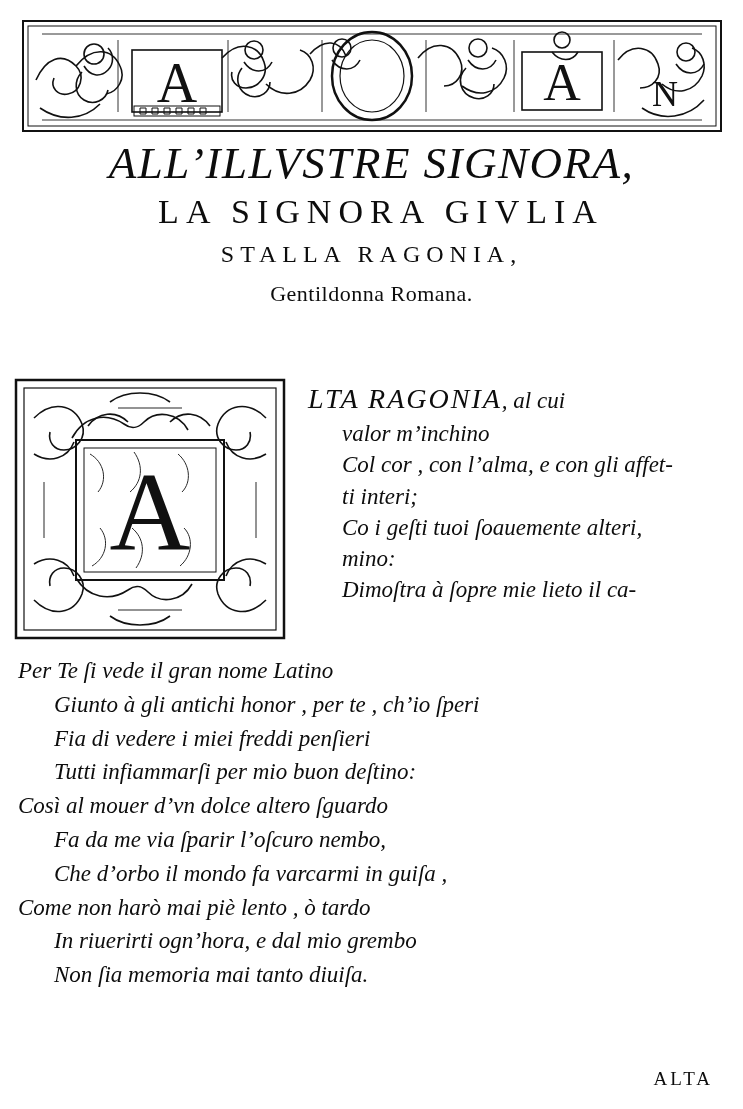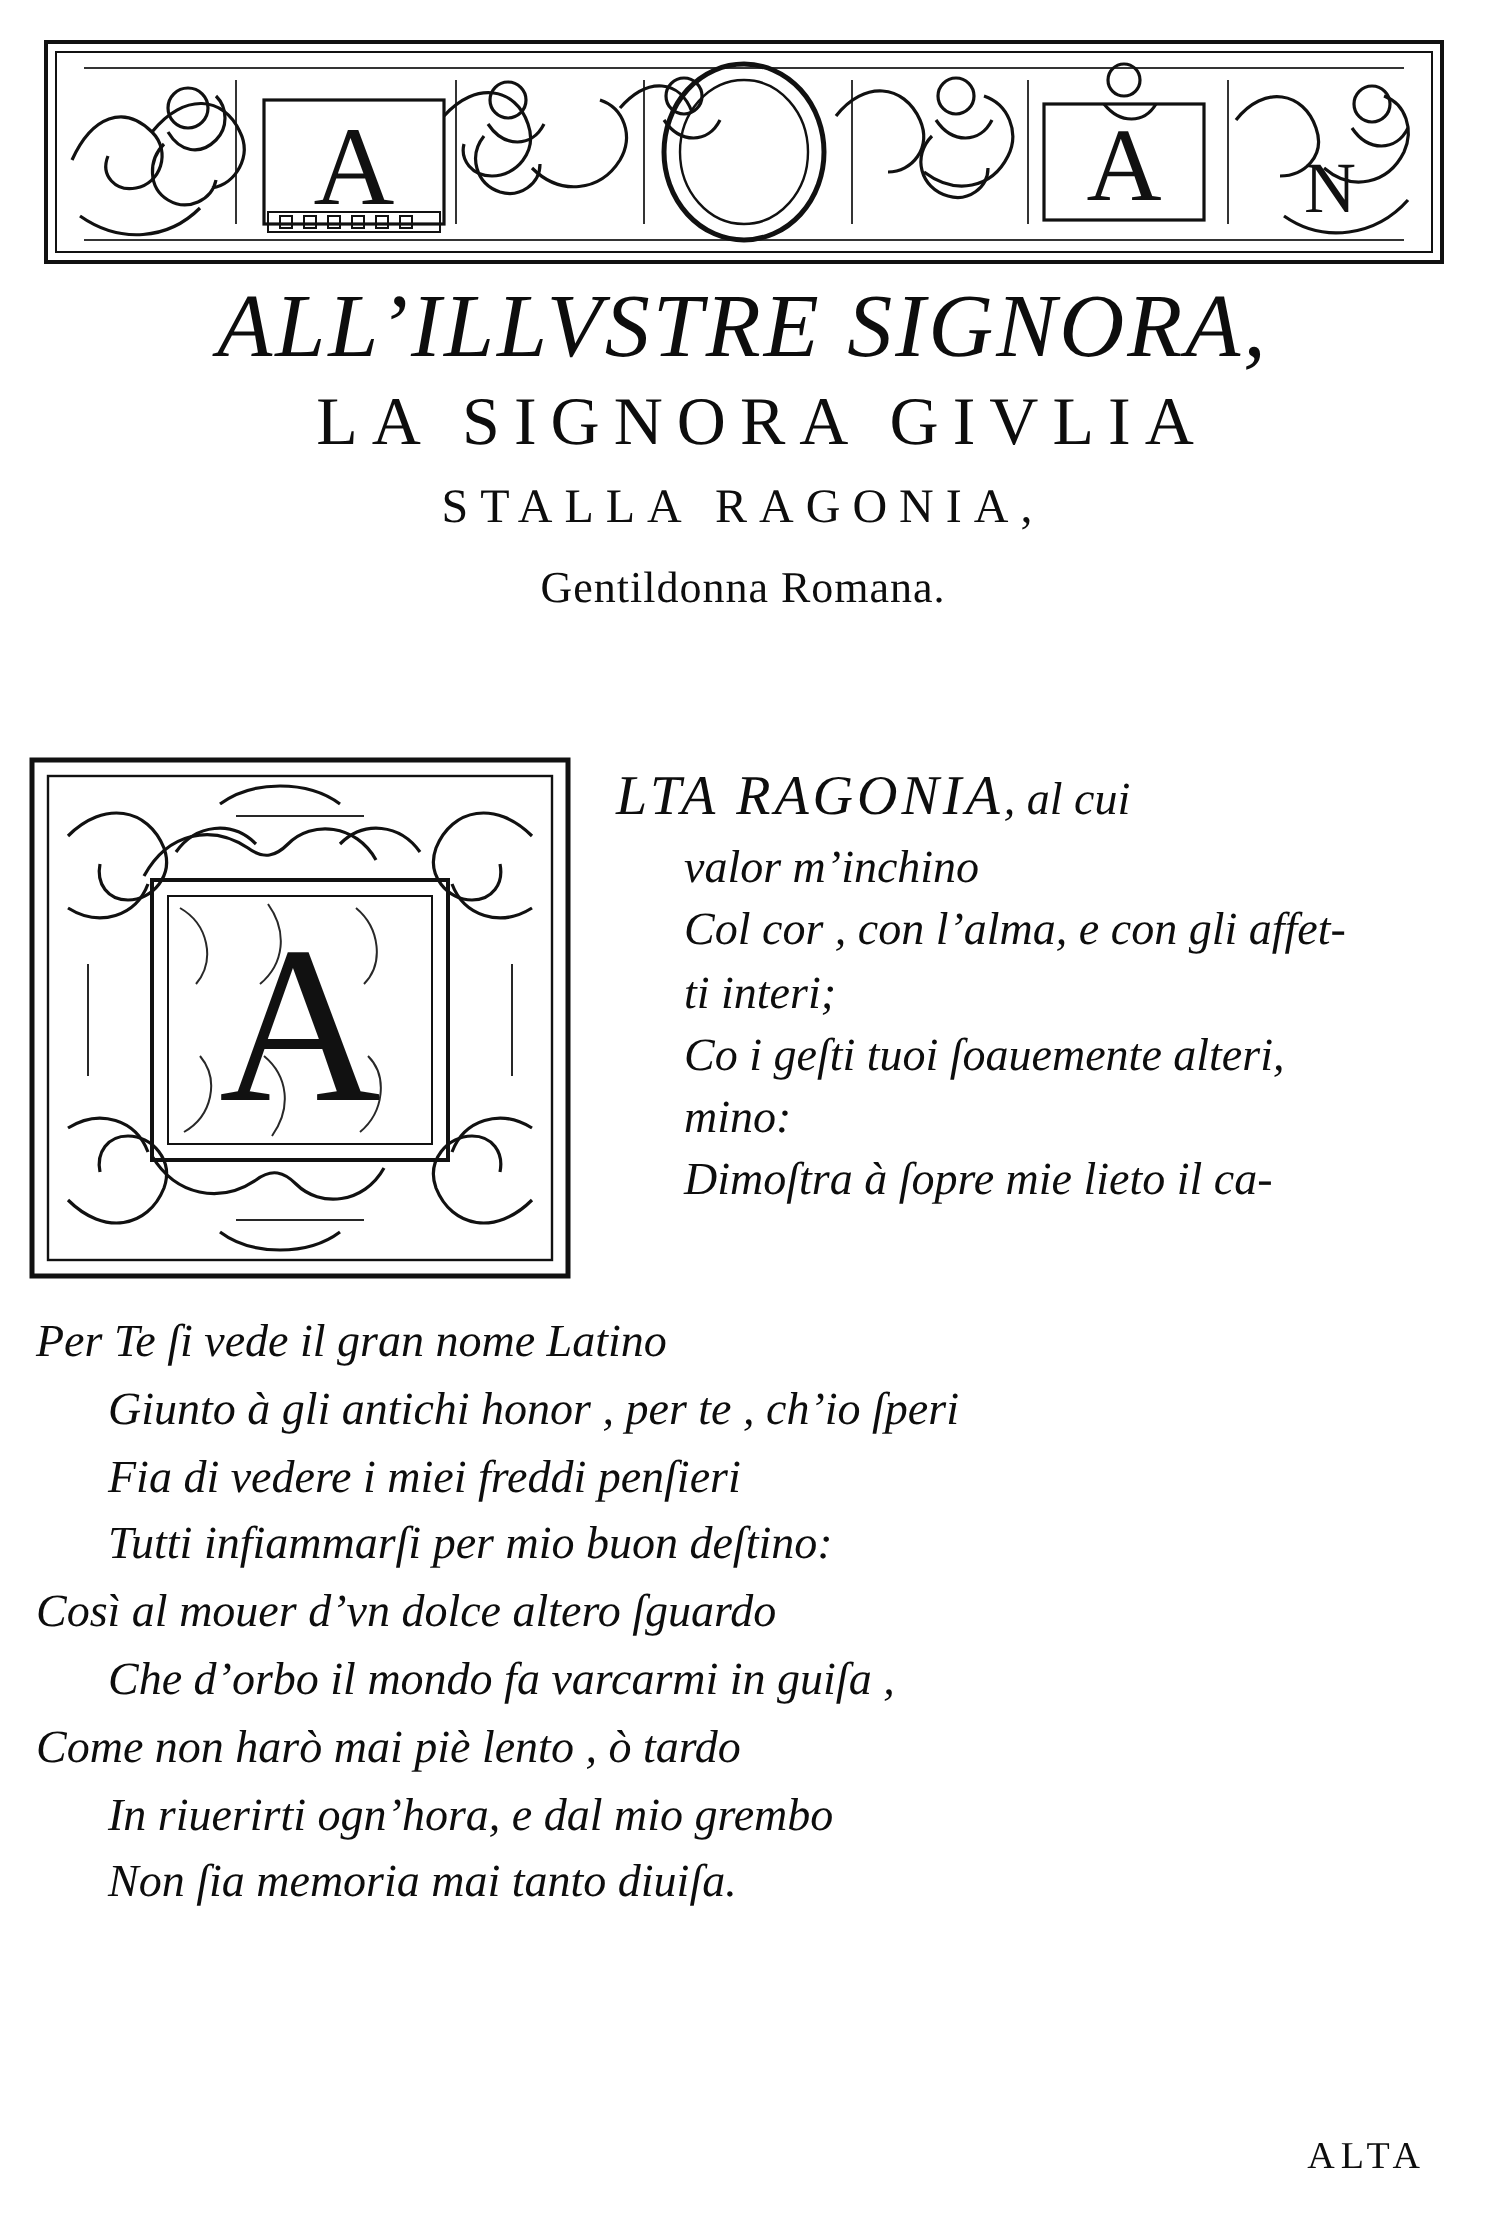--- a/index.html
+++ b/index.html
@@ -262,20 +262,21 @@
       <div class="ln in1">mino:</div>
       <div class="ln in1">Dimoſtra à ſopre mie lieto il ca-</div>
     </div>
 
     <div class="stanza-full">
       <div class="ln">Per Te ſi vede il gran nome Latino</div>
       <div class="ln in1">Giunto à gli antichi honor , per te , ch’io ſperi</div>
       <div class="ln in1">Fia di vedere i miei freddi penſieri</div>
       <div class="ln in1">Tutti infiammarſi per mio buon deſtino:</div>
       <div class="ln">Così al mouer d’vn dolce altero ſguardo</div>
+      <div class="ln in1">Fa da me via ſparir l’oſcuro nembo,</div>
       <div class="ln in1">Che d’orbo il mondo fa varcarmi in guiſa ,</div>
       <div class="ln">Come non harò mai piè lento , ò tardo</div>
       <div class="ln in1">In riuerirti ogn’hora, e dal mio grembo</div>
       <div class="ln in1">Non ſia memoria mai tanto diuiſa.</div>
     </div>
 
   </div>
 
   <div class="catchword">ALTA</div>
 

